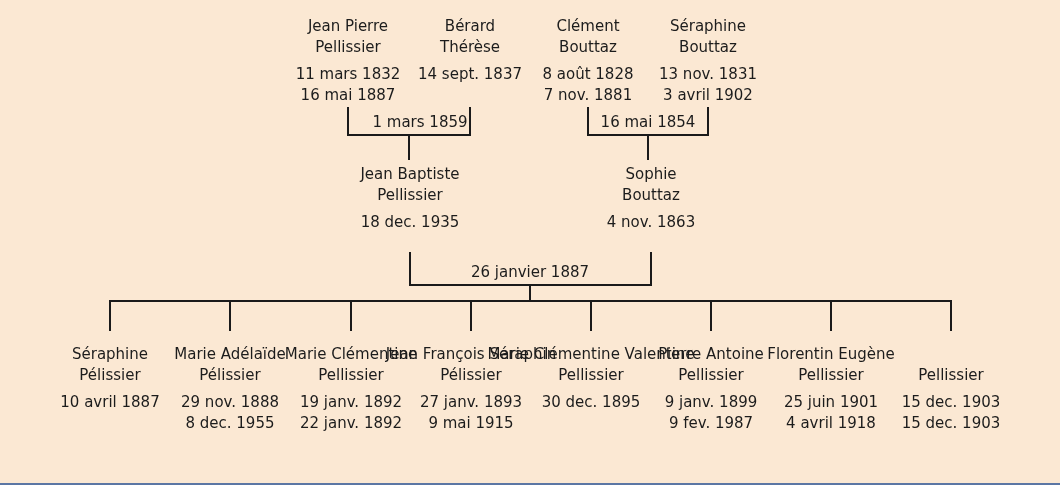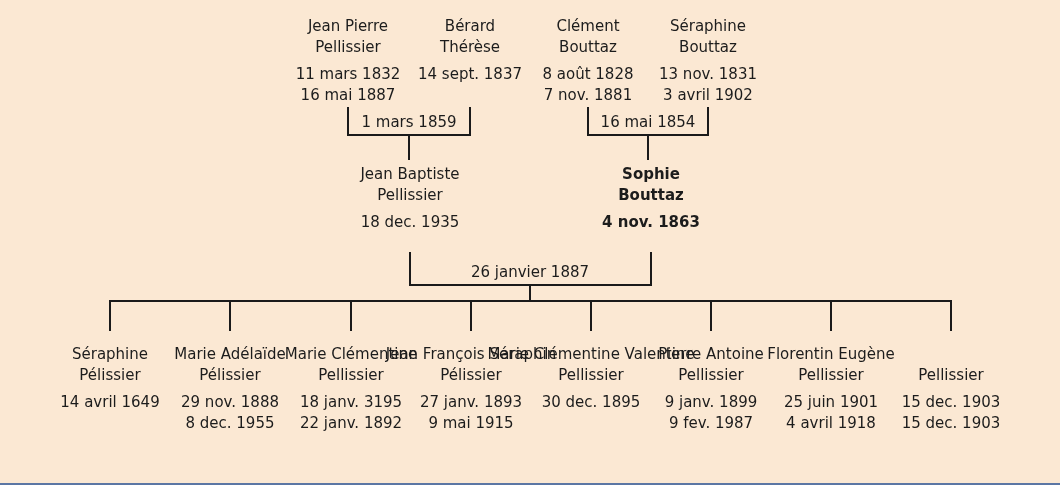--- a/index.html
+++ b/index.html
@@ -25,21 +25,21 @@
     transform: translateX(-50%);
     text-align: center;
     white-space: nowrap;
     font-size: 15px;
   }
   .person .ln {
     height: 21px;
     line-height: 21px;
   }
   .person .sp { height: 6px; }
-  .person.bold { font-weight: bold; }
+  .person.bold { font-weight: normal; }
   .mlabel {
     position: absolute;
     transform: translateX(-50%);
     white-space: nowrap;
     font-size: 15px;
     height: 21px;
     line-height: 21px;
   }
   .bottom-edge {
     position: absolute;
@@ -109,21 +109,21 @@
   </div>
 
   <div class="person" style="left:708px;top:16px">
     <div class="ln">Séraphine</div>
     <div class="ln">Bouttaz</div>
     <div class="sp"></div>
     <div class="ln">13 nov. 1831</div>
     <div class="ln">3 avril 1902</div>
   </div>
 
-  <div class="mlabel" style="left:409px;top:112px">1 mars 1859</div>
+  <div class="mlabel" style="left:420px;top:112px">1 mars 1859</div>
   <div class="mlabel" style="left:648px;top:112px">16 mai 1854</div>
   <div class="mlabel" style="left:530px;top:262px">26 janvier 1887</div>
 
   <div class="person" style="left:410px;top:164px">
     <div class="ln">Jean Baptiste</div>
     <div class="ln">Pellissier</div>
     <div class="sp"></div>
     <div class="ln">18 dec. 1935</div>
   </div>
 
@@ -132,37 +132,37 @@
     <div class="ln">Bouttaz</div>
     <div class="sp"></div>
     <div class="ln">4 nov. 1863</div>
     <div class="ln"></div>
   </div>
 
   <div class="person" style="left:110px;top:344px">
     <div class="ln">Séraphine</div>
     <div class="ln">Pélissier</div>
     <div class="sp"></div>
-    <div class="ln">14 avril 1649</div>
+    <div class="ln">10 avril 1887</div>
     <div class="ln"></div>
   </div>
 
   <div class="person" style="left:230px;top:344px">
     <div class="ln">Marie Adélaïde</div>
     <div class="ln">Pélissier</div>
     <div class="sp"></div>
     <div class="ln">29 nov. 1888</div>
     <div class="ln">8 dec. 1955</div>
   </div>
 
   <div class="person" style="left:351px;top:344px">
     <div class="ln">Marie Clémentine</div>
     <div class="ln">Pellissier</div>
     <div class="sp"></div>
-    <div class="ln">18 janv. 3195</div>
+    <div class="ln">19 janv. 1892</div>
     <div class="ln">22 janv. 1892</div>
   </div>
 
   <div class="person" style="left:471px;top:344px">
     <div class="ln">Jean François Séraphin</div>
     <div class="ln">Pélissier</div>
     <div class="sp"></div>
     <div class="ln">27 janv. 1893</div>
     <div class="ln">9 mai 1915</div>
   </div>

